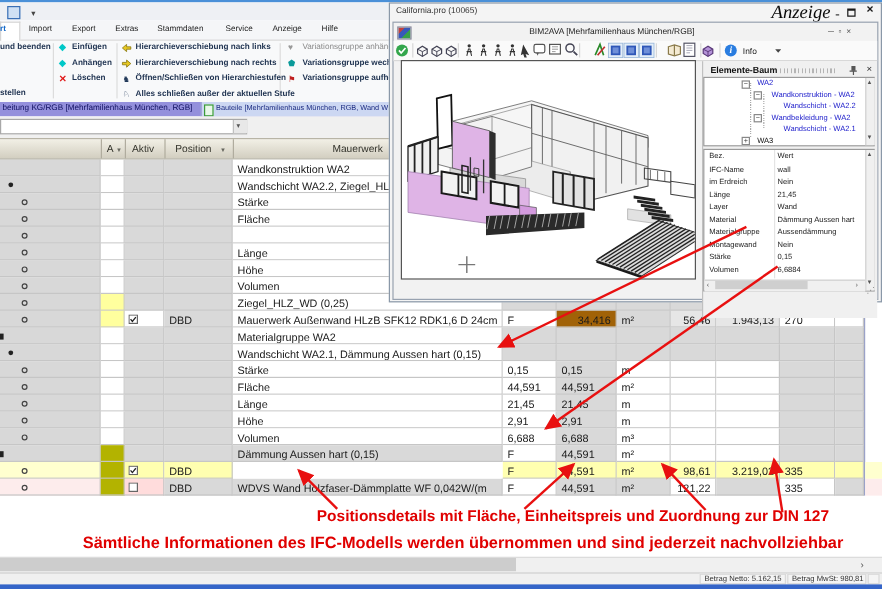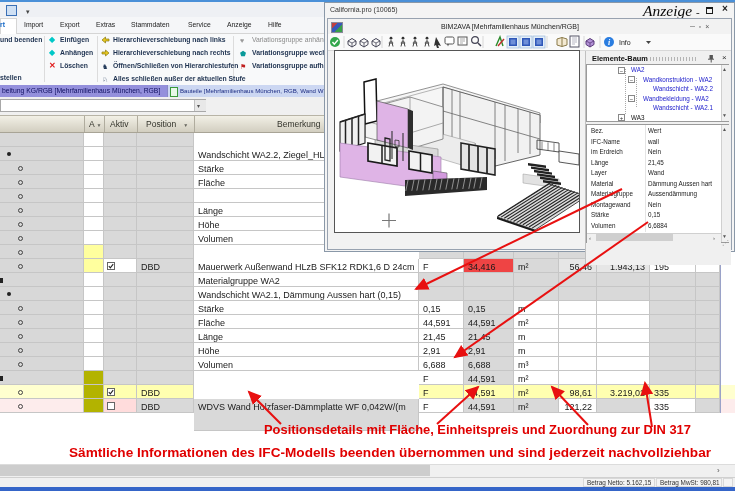--- a/index.html
+++ b/index.html
@@ -76,25 +76,26 @@
 <div class="ab" style="left:419px;top:1px;width:1px;height:16px;background:#b0ac9e;"></div>
 <div class="ab" style="left:464px;top:1px;width:1px;height:16px;background:#b0ac9e;"></div>
 <div class="ab" style="left:514px;top:1px;width:1px;height:16px;background:#b0ac9e;"></div>
 <div class="ab" style="left:559px;top:1px;width:1px;height:16px;background:#b0ac9e;"></div>
 <div class="ab" style="left:597px;top:1px;width:1px;height:16px;background:#b0ac9e;"></div>
 <div class="ab" style="left:650px;top:1px;width:1px;height:16px;background:#b0ac9e;"></div>
 <div class="ab" style="left:696px;top:1px;width:1px;height:16px;background:#b0ac9e;"></div>
 <div class="tx" style="left:89px;top:5px;font-size:8.5px;color:#33332b;">A <span style="font-size:5px;color:#66665e;">▼</span></div>
 <div class="tx" style="left:110px;top:5px;font-size:8.5px;color:#33332b;">Aktiv</div>
 <div class="tx" style="left:146px;top:5px;font-size:8.5px;color:#33332b;">Position&nbsp;&nbsp; <span style="font-size:5px;color:#66665e;">▼</span></div>
-<div class="tx" style="left:277px;top:5px;font-size:8.5px;color:#33332b;">Bemerkung</div>
+<div class="tx" style="left:277px;top:5px;font-size:8.5px;color:#33332b;">Mauerwerk</div>
 <div class="ab" style="left:0px;top:18px;width:84px;height:14px;background:#d8d8d8;border-right:1px solid #c6c6c6;border-bottom:1px solid #c6c6c6;box-sizing:border-box;font-size:9px;color:#1a1a1a;padding:3px 4px 0 4px;white-space:nowrap;overflow:hidden;"></div>
 <div class="ab" style="left:84px;top:18px;width:20px;height:14px;background:#fff;border-right:1px solid #c6c6c6;border-bottom:1px solid #c6c6c6;box-sizing:border-box;font-size:9px;color:#1a1a1a;padding:3px 4px 0 4px;white-space:nowrap;overflow:hidden;"></div>
 <div class="ab" style="left:104px;top:18px;width:33px;height:14px;background:#d9d9d9;border-right:1px solid #c6c6c6;border-bottom:1px solid #c6c6c6;box-sizing:border-box;font-size:9px;color:#1a1a1a;padding:3px 3px 0 3px;white-space:nowrap;overflow:hidden;"></div>
 <div class="ab" style="left:137px;top:18px;width:57px;height:14px;background:#d9d9d9;border-right:1px solid #c6c6c6;border-bottom:1px solid #c6c6c6;box-sizing:border-box;font-size:9px;color:#1a1a1a;padding:3px 4px 0 4px;white-space:nowrap;overflow:hidden;"></div>
+<div class="ab" style="left:194px;top:18px;width:225px;height:14px;background:#fff;border-right:1px solid #c6c6c6;border-bottom:1px solid #c6c6c6;box-sizing:border-box;font-size:9px;color:#1a1a1a;padding:3px 4px 0 4px;white-space:nowrap;overflow:hidden;">Wandkonstruktion WA2</div>
 <div class="ab" style="left:419px;top:18px;width:45px;height:14px;background:#d9d9d9;border-right:1px solid #c6c6c6;border-bottom:1px solid #c6c6c6;box-sizing:border-box;font-size:9px;color:#1a1a1a;padding:3px 4px 0 4px;white-space:nowrap;overflow:hidden;"></div>
 <div class="ab" style="left:464px;top:18px;width:50px;height:14px;background:#d9d9d9;border-right:1px solid #c6c6c6;border-bottom:1px solid #c6c6c6;box-sizing:border-box;font-size:9px;color:#1a1a1a;padding:3px 4px 0 4px;white-space:nowrap;overflow:hidden;"></div>
 <div class="ab" style="left:514px;top:18px;width:45px;height:14px;background:#d9d9d9;border-right:1px solid #c6c6c6;border-bottom:1px solid #c6c6c6;box-sizing:border-box;font-size:9px;color:#1a1a1a;padding:3px 4px 0 4px;white-space:nowrap;overflow:hidden;"></div>
 <div class="ab" style="left:559px;top:18px;width:38px;height:14px;background:#d9d9d9;border-right:1px solid #c6c6c6;border-bottom:1px solid #c6c6c6;box-sizing:border-box;font-size:9px;color:#1a1a1a;padding:3px 4px 0 4px;white-space:nowrap;overflow:hidden;text-align:right;"></div>
 <div class="ab" style="left:597px;top:18px;width:53px;height:14px;background:#d9d9d9;border-right:1px solid #c6c6c6;border-bottom:1px solid #c6c6c6;box-sizing:border-box;font-size:9px;color:#1a1a1a;padding:3px 4px 0 4px;white-space:nowrap;overflow:hidden;text-align:right;"></div>
 <div class="ab" style="left:650px;top:18px;width:46px;height:14px;background:#d9d9d9;border-right:1px solid #c6c6c6;border-bottom:1px solid #c6c6c6;box-sizing:border-box;font-size:9px;color:#1a1a1a;padding:3px 4px 0 4px;white-space:nowrap;overflow:hidden;"></div>
 <div class="ab" style="left:696px;top:18px;width:24px;height:14px;background:#d9d9d9;border-right:1px solid #c6c6c6;border-bottom:1px solid #c6c6c6;box-sizing:border-box;font-size:9px;color:#1a1a1a;padding:3px 4px 0 4px;white-space:nowrap;overflow:hidden;"></div>
 <div class="ab" style="left:0px;top:32px;width:84px;height:14px;background:#d8d8d8;border-right:1px solid #c6c6c6;border-bottom:1px solid #c6c6c6;box-sizing:border-box;font-size:9px;color:#1a1a1a;padding:3px 4px 0 4px;white-space:nowrap;overflow:hidden;"></div>
 <div class="ab" style="left:84px;top:32px;width:20px;height:14px;background:#fff;border-right:1px solid #c6c6c6;border-bottom:1px solid #c6c6c6;box-sizing:border-box;font-size:9px;color:#1a1a1a;padding:3px 4px 0 4px;white-space:nowrap;overflow:hidden;"></div>
 <div class="ab" style="left:104px;top:32px;width:33px;height:14px;background:#d9d9d9;border-right:1px solid #c6c6c6;border-bottom:1px solid #c6c6c6;box-sizing:border-box;font-size:9px;color:#1a1a1a;padding:3px 3px 0 3px;white-space:nowrap;overflow:hidden;"></div>
@@ -176,41 +177,42 @@
 <div class="ab" style="left:464px;top:116px;width:50px;height:14px;background:#d9d9d9;border-right:1px solid #c6c6c6;border-bottom:1px solid #c6c6c6;box-sizing:border-box;font-size:9px;color:#1a1a1a;padding:3px 4px 0 4px;white-space:nowrap;overflow:hidden;"></div>
 <div class="ab" style="left:514px;top:116px;width:45px;height:14px;background:#d9d9d9;border-right:1px solid #c6c6c6;border-bottom:1px solid #c6c6c6;box-sizing:border-box;font-size:9px;color:#1a1a1a;padding:3px 4px 0 4px;white-space:nowrap;overflow:hidden;"></div>
 <div class="ab" style="left:559px;top:116px;width:38px;height:14px;background:#d9d9d9;border-right:1px solid #c6c6c6;border-bottom:1px solid #c6c6c6;box-sizing:border-box;font-size:9px;color:#1a1a1a;padding:3px 4px 0 4px;white-space:nowrap;overflow:hidden;text-align:right;"></div>
 <div class="ab" style="left:597px;top:116px;width:53px;height:14px;background:#d9d9d9;border-right:1px solid #c6c6c6;border-bottom:1px solid #c6c6c6;box-sizing:border-box;font-size:9px;color:#1a1a1a;padding:3px 4px 0 4px;white-space:nowrap;overflow:hidden;text-align:right;"></div>
 <div class="ab" style="left:650px;top:116px;width:46px;height:14px;background:#d9d9d9;border-right:1px solid #c6c6c6;border-bottom:1px solid #c6c6c6;box-sizing:border-box;font-size:9px;color:#1a1a1a;padding:3px 4px 0 4px;white-space:nowrap;overflow:hidden;"></div>
 <div class="ab" style="left:696px;top:116px;width:24px;height:14px;background:#d9d9d9;border-right:1px solid #c6c6c6;border-bottom:1px solid #c6c6c6;box-sizing:border-box;font-size:9px;color:#1a1a1a;padding:3px 4px 0 4px;white-space:nowrap;overflow:hidden;"></div>
 <div class="ab" style="left:0px;top:130px;width:84px;height:14px;background:#d8d8d8;border-right:1px solid #c6c6c6;border-bottom:1px solid #c6c6c6;box-sizing:border-box;font-size:9px;color:#1a1a1a;padding:3px 4px 0 4px;white-space:nowrap;overflow:hidden;"></div>
 <div class="ab" style="left:84px;top:130px;width:20px;height:14px;background:#ffff9e;border-right:1px solid #c6c6c6;border-bottom:1px solid #c6c6c6;box-sizing:border-box;font-size:9px;color:#1a1a1a;padding:3px 4px 0 4px;white-space:nowrap;overflow:hidden;"></div>
 <div class="ab" style="left:104px;top:130px;width:33px;height:14px;background:#d9d9d9;border-right:1px solid #c6c6c6;border-bottom:1px solid #c6c6c6;box-sizing:border-box;font-size:9px;color:#1a1a1a;padding:3px 3px 0 3px;white-space:nowrap;overflow:hidden;"></div>
 <div class="ab" style="left:137px;top:130px;width:57px;height:14px;background:#d9d9d9;border-right:1px solid #c6c6c6;border-bottom:1px solid #c6c6c6;box-sizing:border-box;font-size:9px;color:#1a1a1a;padding:3px 4px 0 4px;white-space:nowrap;overflow:hidden;"></div>
+<div class="ab" style="left:194px;top:130px;width:225px;height:14px;background:#fff;border-right:1px solid #c6c6c6;border-bottom:1px solid #c6c6c6;box-sizing:border-box;font-size:9px;color:#1a1a1a;padding:3px 4px 0 4px;white-space:nowrap;overflow:hidden;">Ziegel_HLZ_WD (0,25)</div>
 <div class="ab" style="left:419px;top:130px;width:45px;height:14px;background:#d9d9d9;border-right:1px solid #c6c6c6;border-bottom:1px solid #c6c6c6;box-sizing:border-box;font-size:9px;color:#1a1a1a;padding:3px 4px 0 4px;white-space:nowrap;overflow:hidden;"></div>
 <div class="ab" style="left:464px;top:130px;width:50px;height:14px;background:#d9d9d9;border-right:1px solid #c6c6c6;border-bottom:1px solid #c6c6c6;box-sizing:border-box;font-size:9px;color:#1a1a1a;padding:3px 4px 0 4px;white-space:nowrap;overflow:hidden;"></div>
 <div class="ab" style="left:514px;top:130px;width:45px;height:14px;background:#d9d9d9;border-right:1px solid #c6c6c6;border-bottom:1px solid #c6c6c6;box-sizing:border-box;font-size:9px;color:#1a1a1a;padding:3px 4px 0 4px;white-space:nowrap;overflow:hidden;"></div>
 <div class="ab" style="left:559px;top:130px;width:38px;height:14px;background:#d9d9d9;border-right:1px solid #c6c6c6;border-bottom:1px solid #c6c6c6;box-sizing:border-box;font-size:9px;color:#1a1a1a;padding:3px 4px 0 4px;white-space:nowrap;overflow:hidden;text-align:right;"></div>
 <div class="ab" style="left:597px;top:130px;width:53px;height:14px;background:#d9d9d9;border-right:1px solid #c6c6c6;border-bottom:1px solid #c6c6c6;box-sizing:border-box;font-size:9px;color:#1a1a1a;padding:3px 4px 0 4px;white-space:nowrap;overflow:hidden;text-align:right;"></div>
 <div class="ab" style="left:650px;top:130px;width:46px;height:14px;background:#d9d9d9;border-right:1px solid #c6c6c6;border-bottom:1px solid #c6c6c6;box-sizing:border-box;font-size:9px;color:#1a1a1a;padding:3px 4px 0 4px;white-space:nowrap;overflow:hidden;"></div>
 <div class="ab" style="left:696px;top:130px;width:24px;height:14px;background:#d9d9d9;border-right:1px solid #c6c6c6;border-bottom:1px solid #c6c6c6;box-sizing:border-box;font-size:9px;color:#1a1a1a;padding:3px 4px 0 4px;white-space:nowrap;overflow:hidden;"></div>
 <div class="ab" style="left:0px;top:144px;width:84px;height:14px;background:#d8d8d8;border-right:1px solid #c6c6c6;border-bottom:1px solid #c6c6c6;box-sizing:border-box;font-size:9px;color:#1a1a1a;padding:3px 4px 0 4px;white-space:nowrap;overflow:hidden;"></div>
 <div class="ab" style="left:84px;top:144px;width:20px;height:14px;background:#ffff9e;border-right:1px solid #c6c6c6;border-bottom:1px solid #c6c6c6;box-sizing:border-box;font-size:9px;color:#1a1a1a;padding:3px 4px 0 4px;white-space:nowrap;overflow:hidden;"></div>
 <div class="ab" style="left:104px;top:144px;width:33px;height:14px;background:#fff;border-right:1px solid #c6c6c6;border-bottom:1px solid #c6c6c6;box-sizing:border-box;font-size:9px;color:#1a1a1a;padding:3px 3px 0 3px;white-space:nowrap;overflow:hidden;"><svg width="8" height="8" style="vertical-align:top;">
         <rect x="0.5" y="0.5" width="7" height="7" fill="#fff" stroke="#666"></rect>
         <path d="M1.8 4 L3.3 5.8 L6.2 2.2" stroke="#222" stroke-width="1.1" fill="none"></path>
       </svg></div>
 <div class="ab" style="left:137px;top:144px;width:57px;height:14px;background:#d9d9d9;border-right:1px solid #c6c6c6;border-bottom:1px solid #c6c6c6;box-sizing:border-box;font-size:9px;color:#1a1a1a;padding:3px 4px 0 4px;white-space:nowrap;overflow:hidden;">DBD</div>
 <div class="ab" style="left:194px;top:144px;width:225px;height:14px;background:#fff;border-right:1px solid #c6c6c6;border-bottom:1px solid #c6c6c6;box-sizing:border-box;font-size:9px;color:#1a1a1a;padding:3px 4px 0 4px;white-space:nowrap;overflow:hidden;">Mauerwerk Außenwand HLzB SFK12 RDK1,6 D 24cm</div>
 <div class="ab" style="left:419px;top:144px;width:45px;height:14px;background:#fff;border-right:1px solid #c6c6c6;border-bottom:1px solid #c6c6c6;box-sizing:border-box;font-size:9px;color:#1a1a1a;padding:3px 4px 0 4px;white-space:nowrap;overflow:hidden;">F</div>
-<div class="ab" style="left:464px;top:144px;width:50px;height:14px;background:#ef4444;border-right:1px solid #c6c6c6;border-bottom:1px solid #c6c6c6;box-sizing:border-box;font-size:9px;color:#1a1a1a;padding:3px 4px 0 4px;white-space:nowrap;overflow:hidden;">34,416</div>
+<div class="ab" style="left:464px;top:144px;width:50px;height:14px;background:#a16207;border-right:1px solid #c6c6c6;border-bottom:1px solid #c6c6c6;box-sizing:border-box;font-size:9px;color:#1a1a1a;padding:3px 4px 0 4px;white-space:nowrap;overflow:hidden;text-align:right;">34,416</div>
 <div class="ab" style="left:514px;top:144px;width:45px;height:14px;background:#d9d9d9;border-right:1px solid #c6c6c6;border-bottom:1px solid #c6c6c6;box-sizing:border-box;font-size:9px;color:#1a1a1a;padding:3px 4px 0 4px;white-space:nowrap;overflow:hidden;">m²</div>
 <div class="ab" style="left:559px;top:144px;width:38px;height:14px;background:#e6e6e6;border-right:1px solid #c6c6c6;border-bottom:1px solid #c6c6c6;box-sizing:border-box;font-size:9px;color:#1a1a1a;padding:3px 4px 0 4px;white-space:nowrap;overflow:hidden;text-align:right;">56,46</div>
 <div class="ab" style="left:597px;top:144px;width:53px;height:14px;background:#e6e6e6;border-right:1px solid #c6c6c6;border-bottom:1px solid #c6c6c6;box-sizing:border-box;font-size:9px;color:#1a1a1a;padding:3px 4px 0 4px;white-space:nowrap;overflow:hidden;text-align:right;">1.943,13</div>
-<div class="ab" style="left:650px;top:144px;width:46px;height:14px;background:#fff;border-right:1px solid #c6c6c6;border-bottom:1px solid #c6c6c6;box-sizing:border-box;font-size:9px;color:#1a1a1a;padding:3px 4px 0 4px;white-space:nowrap;overflow:hidden;">195</div>
+<div class="ab" style="left:650px;top:144px;width:46px;height:14px;background:#fff;border-right:1px solid #c6c6c6;border-bottom:1px solid #c6c6c6;box-sizing:border-box;font-size:9px;color:#1a1a1a;padding:3px 4px 0 4px;white-space:nowrap;overflow:hidden;">270</div>
 <div class="ab" style="left:696px;top:144px;width:24px;height:14px;background:#fff;border-right:1px solid #c6c6c6;border-bottom:1px solid #c6c6c6;box-sizing:border-box;font-size:9px;color:#1a1a1a;padding:3px 4px 0 4px;white-space:nowrap;overflow:hidden;"></div>
 <div class="ab" style="left:0px;top:158px;width:84px;height:14px;background:#d8d8d8;border-right:1px solid #c6c6c6;border-bottom:1px solid #c6c6c6;box-sizing:border-box;font-size:9px;color:#1a1a1a;padding:3px 4px 0 4px;white-space:nowrap;overflow:hidden;"></div>
 <div class="ab" style="left:84px;top:158px;width:20px;height:14px;background:#fff;border-right:1px solid #c6c6c6;border-bottom:1px solid #c6c6c6;box-sizing:border-box;font-size:9px;color:#1a1a1a;padding:3px 4px 0 4px;white-space:nowrap;overflow:hidden;"></div>
 <div class="ab" style="left:104px;top:158px;width:33px;height:14px;background:#d9d9d9;border-right:1px solid #c6c6c6;border-bottom:1px solid #c6c6c6;box-sizing:border-box;font-size:9px;color:#1a1a1a;padding:3px 3px 0 3px;white-space:nowrap;overflow:hidden;"></div>
 <div class="ab" style="left:137px;top:158px;width:57px;height:14px;background:#d9d9d9;border-right:1px solid #c6c6c6;border-bottom:1px solid #c6c6c6;box-sizing:border-box;font-size:9px;color:#1a1a1a;padding:3px 4px 0 4px;white-space:nowrap;overflow:hidden;"></div>
 <div class="ab" style="left:194px;top:158px;width:225px;height:14px;background:#fff;border-right:1px solid #c6c6c6;border-bottom:1px solid #c6c6c6;box-sizing:border-box;font-size:9px;color:#1a1a1a;padding:3px 4px 0 4px;white-space:nowrap;overflow:hidden;">Materialgruppe WA2</div>
 <div class="ab" style="left:419px;top:158px;width:45px;height:14px;background:#d9d9d9;border-right:1px solid #c6c6c6;border-bottom:1px solid #c6c6c6;box-sizing:border-box;font-size:9px;color:#1a1a1a;padding:3px 4px 0 4px;white-space:nowrap;overflow:hidden;"></div>
 <div class="ab" style="left:464px;top:158px;width:50px;height:14px;background:#d9d9d9;border-right:1px solid #c6c6c6;border-bottom:1px solid #c6c6c6;box-sizing:border-box;font-size:9px;color:#1a1a1a;padding:3px 4px 0 4px;white-space:nowrap;overflow:hidden;"></div>
 <div class="ab" style="left:514px;top:158px;width:45px;height:14px;background:#d9d9d9;border-right:1px solid #c6c6c6;border-bottom:1px solid #c6c6c6;box-sizing:border-box;font-size:9px;color:#1a1a1a;padding:3px 4px 0 4px;white-space:nowrap;overflow:hidden;"></div>
 <div class="ab" style="left:559px;top:158px;width:38px;height:14px;background:#d9d9d9;border-right:1px solid #c6c6c6;border-bottom:1px solid #c6c6c6;box-sizing:border-box;font-size:9px;color:#1a1a1a;padding:3px 4px 0 4px;white-space:nowrap;overflow:hidden;text-align:right;"></div>
@@ -286,20 +288,21 @@
 <div class="ab" style="left:464px;top:242px;width:50px;height:14px;background:#d9d9d9;border-right:1px solid #c6c6c6;border-bottom:1px solid #c6c6c6;box-sizing:border-box;font-size:9px;color:#1a1a1a;padding:3px 4px 0 4px;white-space:nowrap;overflow:hidden;">6,688</div>
 <div class="ab" style="left:514px;top:242px;width:45px;height:14px;background:#fff;border-right:1px solid #c6c6c6;border-bottom:1px solid #c6c6c6;box-sizing:border-box;font-size:9px;color:#1a1a1a;padding:3px 4px 0 4px;white-space:nowrap;overflow:hidden;">m³</div>
 <div class="ab" style="left:559px;top:242px;width:38px;height:14px;background:#fff;border-right:1px solid #c6c6c6;border-bottom:1px solid #c6c6c6;box-sizing:border-box;font-size:9px;color:#1a1a1a;padding:3px 4px 0 4px;white-space:nowrap;overflow:hidden;text-align:right;"></div>
 <div class="ab" style="left:597px;top:242px;width:53px;height:14px;background:#fff;border-right:1px solid #c6c6c6;border-bottom:1px solid #c6c6c6;box-sizing:border-box;font-size:9px;color:#1a1a1a;padding:3px 4px 0 4px;white-space:nowrap;overflow:hidden;text-align:right;"></div>
 <div class="ab" style="left:650px;top:242px;width:46px;height:14px;background:#d9d9d9;border-right:1px solid #c6c6c6;border-bottom:1px solid #c6c6c6;box-sizing:border-box;font-size:9px;color:#1a1a1a;padding:3px 4px 0 4px;white-space:nowrap;overflow:hidden;"></div>
 <div class="ab" style="left:696px;top:242px;width:24px;height:14px;background:#d9d9d9;border-right:1px solid #c6c6c6;border-bottom:1px solid #c6c6c6;box-sizing:border-box;font-size:9px;color:#1a1a1a;padding:3px 4px 0 4px;white-space:nowrap;overflow:hidden;"></div>
 <div class="ab" style="left:0px;top:256px;width:84px;height:14px;background:#d8d8d8;border-right:1px solid #c6c6c6;border-bottom:1px solid #c6c6c6;box-sizing:border-box;font-size:9px;color:#1a1a1a;padding:3px 4px 0 4px;white-space:nowrap;overflow:hidden;"></div>
 <div class="ab" style="left:84px;top:256px;width:20px;height:14px;background:#b3b300;border-right:1px solid #c6c6c6;border-bottom:1px solid #c6c6c6;box-sizing:border-box;font-size:9px;color:#1a1a1a;padding:3px 4px 0 4px;white-space:nowrap;overflow:hidden;"></div>
 <div class="ab" style="left:104px;top:256px;width:33px;height:14px;background:#d9d9d9;border-right:1px solid #c6c6c6;border-bottom:1px solid #c6c6c6;box-sizing:border-box;font-size:9px;color:#1a1a1a;padding:3px 3px 0 3px;white-space:nowrap;overflow:hidden;"></div>
 <div class="ab" style="left:137px;top:256px;width:57px;height:14px;background:#d9d9d9;border-right:1px solid #c6c6c6;border-bottom:1px solid #c6c6c6;box-sizing:border-box;font-size:9px;color:#1a1a1a;padding:3px 4px 0 4px;white-space:nowrap;overflow:hidden;"></div>
+<div class="ab" style="left:194px;top:256px;width:225px;height:14px;background:#d9d9d9;border-right:1px solid #c6c6c6;border-bottom:1px solid #c6c6c6;box-sizing:border-box;font-size:9px;color:#1a1a1a;padding:3px 4px 0 4px;white-space:nowrap;overflow:hidden;">Dämmung Aussen hart (0,15)</div>
 <div class="ab" style="left:419px;top:256px;width:45px;height:14px;background:#fff;border-right:1px solid #c6c6c6;border-bottom:1px solid #c6c6c6;box-sizing:border-box;font-size:9px;color:#1a1a1a;padding:3px 4px 0 4px;white-space:nowrap;overflow:hidden;">F</div>
 <div class="ab" style="left:464px;top:256px;width:50px;height:14px;background:#d9d9d9;border-right:1px solid #c6c6c6;border-bottom:1px solid #c6c6c6;box-sizing:border-box;font-size:9px;color:#1a1a1a;padding:3px 4px 0 4px;white-space:nowrap;overflow:hidden;">44,591</div>
 <div class="ab" style="left:514px;top:256px;width:45px;height:14px;background:#fff;border-right:1px solid #c6c6c6;border-bottom:1px solid #c6c6c6;box-sizing:border-box;font-size:9px;color:#1a1a1a;padding:3px 4px 0 4px;white-space:nowrap;overflow:hidden;">m²</div>
 <div class="ab" style="left:559px;top:256px;width:38px;height:14px;background:#fff;border-right:1px solid #c6c6c6;border-bottom:1px solid #c6c6c6;box-sizing:border-box;font-size:9px;color:#1a1a1a;padding:3px 4px 0 4px;white-space:nowrap;overflow:hidden;text-align:right;"></div>
 <div class="ab" style="left:597px;top:256px;width:53px;height:14px;background:#fff;border-right:1px solid #c6c6c6;border-bottom:1px solid #c6c6c6;box-sizing:border-box;font-size:9px;color:#1a1a1a;padding:3px 4px 0 4px;white-space:nowrap;overflow:hidden;text-align:right;"></div>
 <div class="ab" style="left:650px;top:256px;width:46px;height:14px;background:#d9d9d9;border-right:1px solid #c6c6c6;border-bottom:1px solid #c6c6c6;box-sizing:border-box;font-size:9px;color:#1a1a1a;padding:3px 4px 0 4px;white-space:nowrap;overflow:hidden;"></div>
 <div class="ab" style="left:696px;top:256px;width:24px;height:14px;background:#d9d9d9;border-right:1px solid #c6c6c6;border-bottom:1px solid #c6c6c6;box-sizing:border-box;font-size:9px;color:#1a1a1a;padding:3px 4px 0 4px;white-space:nowrap;overflow:hidden;"></div>
 <div class="ab" style="left:0px;top:270px;width:84px;height:14px;background:#ffffcf;border-right:1px solid #c6c6c6;border-bottom:1px solid #c6c6c6;box-sizing:border-box;font-size:9px;color:#1a1a1a;padding:3px 4px 0 4px;white-space:nowrap;overflow:hidden;"></div>
 <div class="ab" style="left:84px;top:270px;width:20px;height:14px;background:#b3b300;border-right:1px solid #c6c6c6;border-bottom:1px solid #c6c6c6;box-sizing:border-box;font-size:9px;color:#1a1a1a;padding:3px 4px 0 4px;white-space:nowrap;overflow:hidden;"></div>
 <div class="ab" style="left:104px;top:270px;width:33px;height:14px;background:#ffffb0;border-right:1px solid #c6c6c6;border-bottom:1px solid #c6c6c6;box-sizing:border-box;font-size:9px;color:#1a1a1a;padding:3px 3px 0 3px;white-space:nowrap;overflow:hidden;"><svg width="8" height="8" style="vertical-align:top;">
@@ -313,21 +316,21 @@
 <div class="ab" style="left:559px;top:270px;width:38px;height:14px;background:#ffffb0;border-right:1px solid #c6c6c6;border-bottom:1px solid #c6c6c6;box-sizing:border-box;font-size:9px;color:#1a1a1a;padding:3px 4px 0 4px;white-space:nowrap;overflow:hidden;text-align:right;">98,61</div>
 <div class="ab" style="left:597px;top:270px;width:53px;height:14px;background:#ffffb0;border-right:1px solid #c6c6c6;border-bottom:1px solid #c6c6c6;box-sizing:border-box;font-size:9px;color:#1a1a1a;padding:3px 4px 0 4px;white-space:nowrap;overflow:hidden;text-align:right;">3.219,02</div>
 <div class="ab" style="left:650px;top:270px;width:46px;height:14px;background:#ffffb0;border-right:1px solid #c6c6c6;border-bottom:1px solid #c6c6c6;box-sizing:border-box;font-size:9px;color:#1a1a1a;padding:3px 4px 0 4px;white-space:nowrap;overflow:hidden;">335</div>
 <div class="ab" style="left:696px;top:270px;width:24px;height:14px;background:#ffffb0;border-right:1px solid #c6c6c6;border-bottom:1px solid #c6c6c6;box-sizing:border-box;font-size:9px;color:#1a1a1a;padding:3px 4px 0 4px;white-space:nowrap;overflow:hidden;"></div>
 <div class="ab" style="left:0px;top:284px;width:84px;height:14px;background:#fdecec;border-right:1px solid #c6c6c6;border-bottom:1px solid #c6c6c6;box-sizing:border-box;font-size:9px;color:#1a1a1a;padding:3px 4px 0 4px;white-space:nowrap;overflow:hidden;"></div>
 <div class="ab" style="left:84px;top:284px;width:20px;height:14px;background:#b3b300;border-right:1px solid #c6c6c6;border-bottom:1px solid #c6c6c6;box-sizing:border-box;font-size:9px;color:#1a1a1a;padding:3px 4px 0 4px;white-space:nowrap;overflow:hidden;"></div>
 <div class="ab" style="left:104px;top:284px;width:33px;height:14px;background:#ffdcdc;border-right:1px solid #c6c6c6;border-bottom:1px solid #c6c6c6;box-sizing:border-box;font-size:9px;color:#1a1a1a;padding:3px 3px 0 3px;white-space:nowrap;overflow:hidden;"><svg width="8" height="8" style="vertical-align:top;">
         <rect x="0.5" y="0.5" width="7" height="7" fill="#fff" stroke="#666"></rect>
       </svg></div>
 <div class="ab" style="left:137px;top:284px;width:57px;height:14px;background:#d9d9d9;border-right:1px solid #c6c6c6;border-bottom:1px solid #c6c6c6;box-sizing:border-box;font-size:9px;color:#1a1a1a;padding:3px 4px 0 4px;white-space:nowrap;overflow:hidden;">DBD</div>
-<div class="ab" style="left:194px;top:284px;width:225px;height:32px;background:#d9d9d9;border-right:1px solid #c6c6c6;border-bottom:1px solid #c6c6c6;box-sizing:border-box;font-size:9px;color:#1a1a1a;padding:3px 4px 0 4px;white-space:nowrap;overflow:hidden;">WDVS Wand Holzfaser-Dämmplatte WF 0,042W/(m</div>
+<div class="ab" style="left:194px;top:284px;width:225px;height:14px;background:#d9d9d9;border-right:1px solid #c6c6c6;border-bottom:1px solid #c6c6c6;box-sizing:border-box;font-size:9px;color:#1a1a1a;padding:3px 4px 0 4px;white-space:nowrap;overflow:hidden;">WDVS Wand Holzfaser-Dämmplatte WF 0,042W/(m</div>
 <div class="ab" style="left:419px;top:284px;width:45px;height:14px;background:#fff;border-right:1px solid #c6c6c6;border-bottom:1px solid #c6c6c6;box-sizing:border-box;font-size:9px;color:#1a1a1a;padding:3px 4px 0 4px;white-space:nowrap;overflow:hidden;">F</div>
 <div class="ab" style="left:464px;top:284px;width:50px;height:14px;background:#d9d9d9;border-right:1px solid #c6c6c6;border-bottom:1px solid #c6c6c6;box-sizing:border-box;font-size:9px;color:#1a1a1a;padding:3px 4px 0 4px;white-space:nowrap;overflow:hidden;">44,591</div>
 <div class="ab" style="left:514px;top:284px;width:45px;height:14px;background:#d9d9d9;border-right:1px solid #c6c6c6;border-bottom:1px solid #c6c6c6;box-sizing:border-box;font-size:9px;color:#1a1a1a;padding:3px 4px 0 4px;white-space:nowrap;overflow:hidden;">m²</div>
 <div class="ab" style="left:559px;top:284px;width:38px;height:14px;background:#fff;border-right:1px solid #c6c6c6;border-bottom:1px solid #c6c6c6;box-sizing:border-box;font-size:9px;color:#1a1a1a;padding:3px 4px 0 4px;white-space:nowrap;overflow:hidden;text-align:right;">121,22</div>
 <div class="ab" style="left:597px;top:284px;width:53px;height:14px;background:#d9d9d9;border-right:1px solid #c6c6c6;border-bottom:1px solid #c6c6c6;box-sizing:border-box;font-size:9px;color:#1a1a1a;padding:3px 4px 0 4px;white-space:nowrap;overflow:hidden;text-align:right;"></div>
 <div class="ab" style="left:650px;top:284px;width:46px;height:14px;background:#fff;border-right:1px solid #c6c6c6;border-bottom:1px solid #c6c6c6;box-sizing:border-box;font-size:9px;color:#1a1a1a;padding:3px 4px 0 4px;white-space:nowrap;overflow:hidden;">335</div>
 <div class="ab" style="left:696px;top:284px;width:24px;height:14px;background:#d9d9d9;border-right:1px solid #c6c6c6;border-bottom:1px solid #c6c6c6;box-sizing:border-box;font-size:9px;color:#1a1a1a;padding:3px 4px 0 4px;white-space:nowrap;overflow:hidden;"></div>
 </div>
 <div class="ab" style="left:720px;top:115px;width:1px;height:298px;background:#9aa2c8;"></div>
 <div class="ab" style="left:721px;top:385px;width:14px;height:14px;background:#ffffcf;"></div>
@@ -345,22 +348,22 @@
 <div class="ab" style="left:18px;top:306px;width:3px;height:3px;border:1px solid #444;border-radius:50%;"></div>
 <div class="ab" style="left:18px;top:320px;width:3px;height:3px;border:1px solid #444;border-radius:50%;"></div>
 <div class="ab" style="left:18px;top:334px;width:3px;height:3px;border:1px solid #444;border-radius:50%;"></div>
 <div class="ab" style="left:18px;top:348px;width:3px;height:3px;border:1px solid #444;border-radius:50%;"></div>
 <div class="ab" style="left:18px;top:362px;width:3px;height:3px;border:1px solid #444;border-radius:50%;"></div>
 <div class="ab" style="left:18px;top:390px;width:3px;height:3px;border:1px solid #444;border-radius:50%;"></div>
 <div class="ab" style="left:18px;top:404px;width:3px;height:3px;border:1px solid #444;border-radius:50%;"></div>
 <div class="ab" style="left:0;top:278px;width:3px;height:5px;background:#222;"></div>
 <div class="ab" style="left:0;top:376px;width:3px;height:5px;background:#222;"></div>
 
-<div class="tx" style="left:264px;top:424px;font-size:12.9px;color:#e00000;font-weight:bold;">Positionsdetails mit Fläche, Einheitspreis und Zuordnung zur DIN 317</div>
-<div class="tx" style="left:69px;top:446px;font-size:13.6px;color:#e00000;font-weight:bold;">Sämtliche Informationen des IFC-Modells beenden übernommen und sind jederzeit nachvollziehbar</div>
+<div class="tx" style="left:264px;top:424px;font-size:12.9px;color:#e00000;font-weight:bold;">Positionsdetails mit Fläche, Einheitspreis und Zuordnung zur DIN 127</div>
+<div class="tx" style="left:69px;top:446px;font-size:13.6px;color:#e00000;font-weight:bold;">Sämtliche Informationen des IFC-Modells werden übernommen und sind jederzeit nachvollziehbar</div>
 
 <div class="ab" style="left:0;top:464px;width:735px;height:13px;background:#f0f0f0;border-top:1px solid #dcdcdc;"></div>
 <div class="ab" style="left:0;top:465px;width:430px;height:11px;background:#cdcdcd;"></div>
 <div class="tx" style="left:717px;top:467px;font-size:8px;color:#555;">›</div>
 
 <div class="ab" style="left:0;top:477px;width:735px;height:10px;background:#f0f0f0;border-top:1px solid #d0d0d0;"></div>
 <div class="ab" style="left:583px;top:478px;width:72px;height:9px;border:1px solid #d8d8d8;box-sizing:border-box;background:#f4f4f4;"></div>
 <div class="tx" style="left:587px;top:480px;font-size:6.4px;color:#333;">Betrag Netto: 5.162,15</div>
 <div class="ab" style="left:656px;top:478px;width:66px;height:9px;border:1px solid #d8d8d8;box-sizing:border-box;background:#f4f4f4;"></div>
 <div class="tx" style="left:660px;top:480px;font-size:6.4px;color:#333;">Betrag MwSt: 980,81</div>

